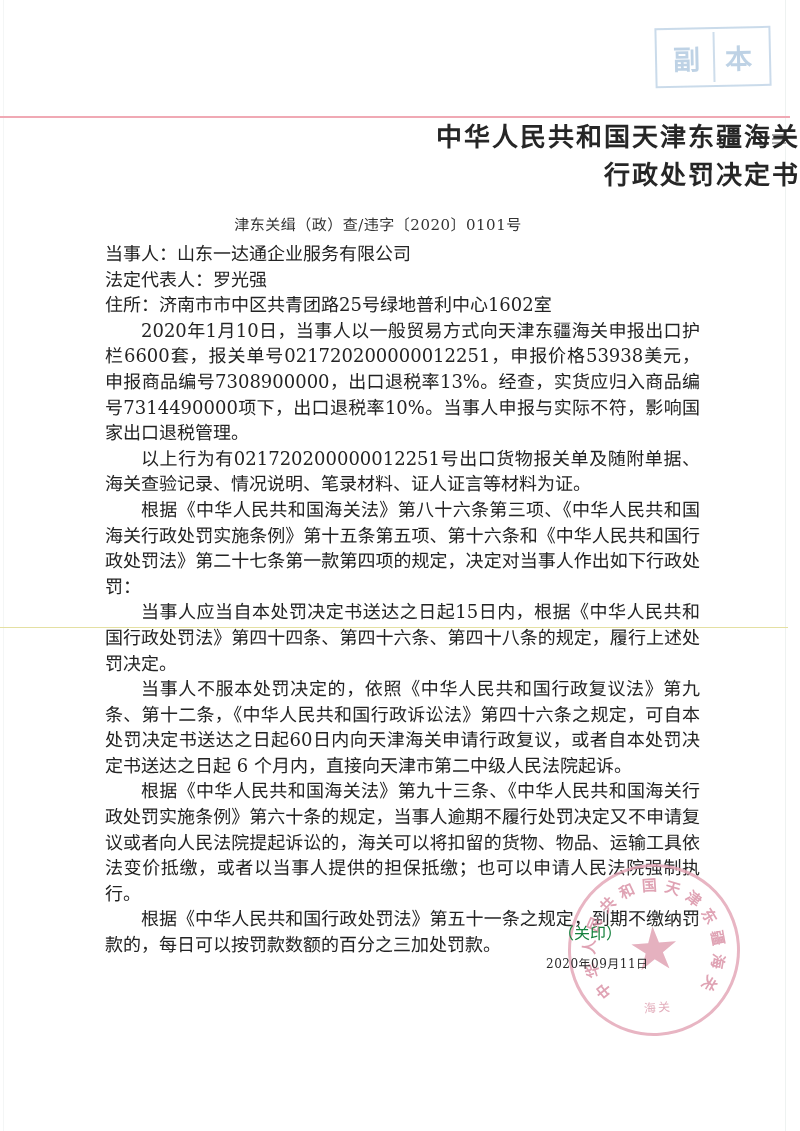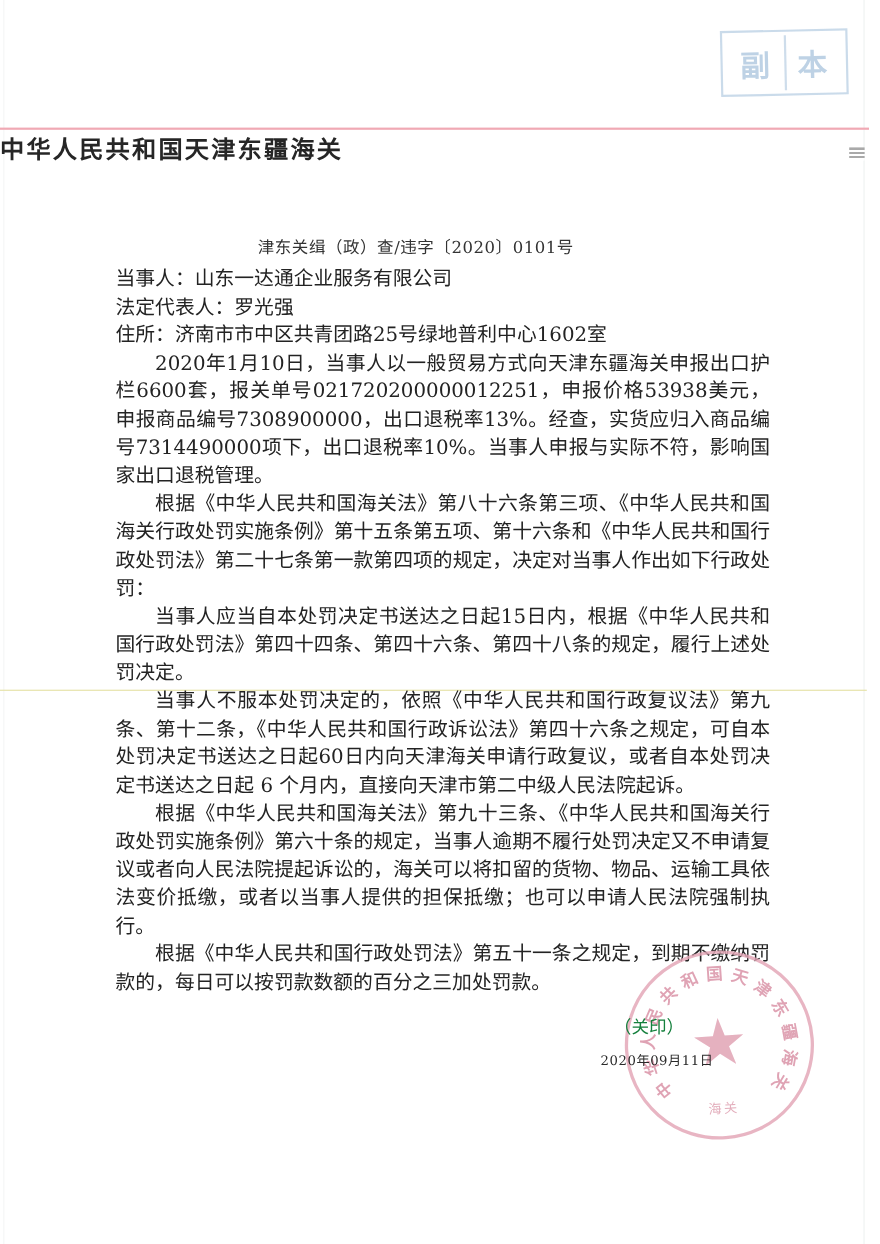--- a/index.html
+++ b/index.html
@@ -101,22 +101,22 @@
     width: 2px;
     background: #bed2e5;
   }
 
   
   .doc-title {
     position: absolute;
     left: 0;
     top: 118px;
     width: 800px;
-    text-align: left;
-    font-size: 22px;
+    text-align: right;
+    font-size: 26px;
     font-weight: 700;
     letter-spacing: 2px;
     line-height: 38px;
     color: #262626;
   }
   .doc-title .line2 { display: block; }
 
   .doc-number {
     position: absolute;
     left: 0;
@@ -235,29 +235,31 @@
   <div class="blue-stamp">
     <div class="bs-div"></div>
     <div class="bs-inner">
       <span class="bs-char">副</span>
       <span class="bs-char">本</span>
     </div>
   </div>
 
   <div class="doc-title">
     <span>中华人民共和国天津东疆海关</span>
+    <span class="line2">行政处罚决定书</span>
   </div>
 
   <div class="doc-number">津东关缉（政）查/违字〔2020〕0101号</div>
 
   <div class="body-block">
     <p class="party-line">当事人：山东一达通企业服务有限公司</p>
     <p class="party-line">法定代表人：罗光强</p>
     <p class="party-line">住所：济南市市中区共青团路25号绿地普利中心1602室</p>
     <p class="indent">2020年1月10日，当事人以一般贸易方式向天津东疆海关申报出口护栏6600套，报关单号021720200000012251，申报价格53938美元，申报商品编号7308900000，出口退税率13%。经查，实货应归入商品编号7314490000项下，出口退税率10%。当事人申报与实际不符，影响国家出口退税管理。</p>
+    <p class="indent">以上行为有021720200000012251号出口货物报关单及随附单据、海关查验记录、情况说明、笔录材料、证人证言等材料为证。</p>
     <p class="indent">根据《中华人民共和国海关法》第八十六条第三项、《中华人民共和国海关行政处罚实施条例》第十五条第五项、第十六条和《中华人民共和国行政处罚法》第二十七条第一款第四项的规定，决定对当事人作出如下行政处罚：</p>
     <p class="indent">当事人应当自本处罚决定书送达之日起15日内，根据《中华人民共和国行政处罚法》第四十四条、第四十六条、第四十八条的规定，履行上述处罚决定。</p>
     <p class="indent">当事人不服本处罚决定的，依照《中华人民共和国行政复议法》第九条、第十二条，《中华人民共和国行政诉讼法》第四十六条之规定，可自本处罚决定书送达之日起60日内向天津海关申请行政复议，或者自本处罚决定书送达之日起 6 个月内，直接向天津市第二中级人民法院起诉。</p>
     <p class="indent">根据《中华人民共和国海关法》第九十三条、《中华人民共和国海关行政处罚实施条例》第六十条的规定，当事人逾期不履行处罚决定又不申请复议或者向人民法院提起诉讼的，海关可以将扣留的货物、物品、运输工具依法变价抵缴，或者以当事人提供的担保抵缴；也可以申请人民法院强制执行。</p>
     <p class="indent">根据《中华人民共和国行政处罚法》第五十一条之规定，到期不缴纳罚款的，每日可以按罚款数额的百分之三加处罚款。</p>
   </div>
 
   <div class="sign-zone">
     <div class="seal">
       <div class="seal-ring-text">

